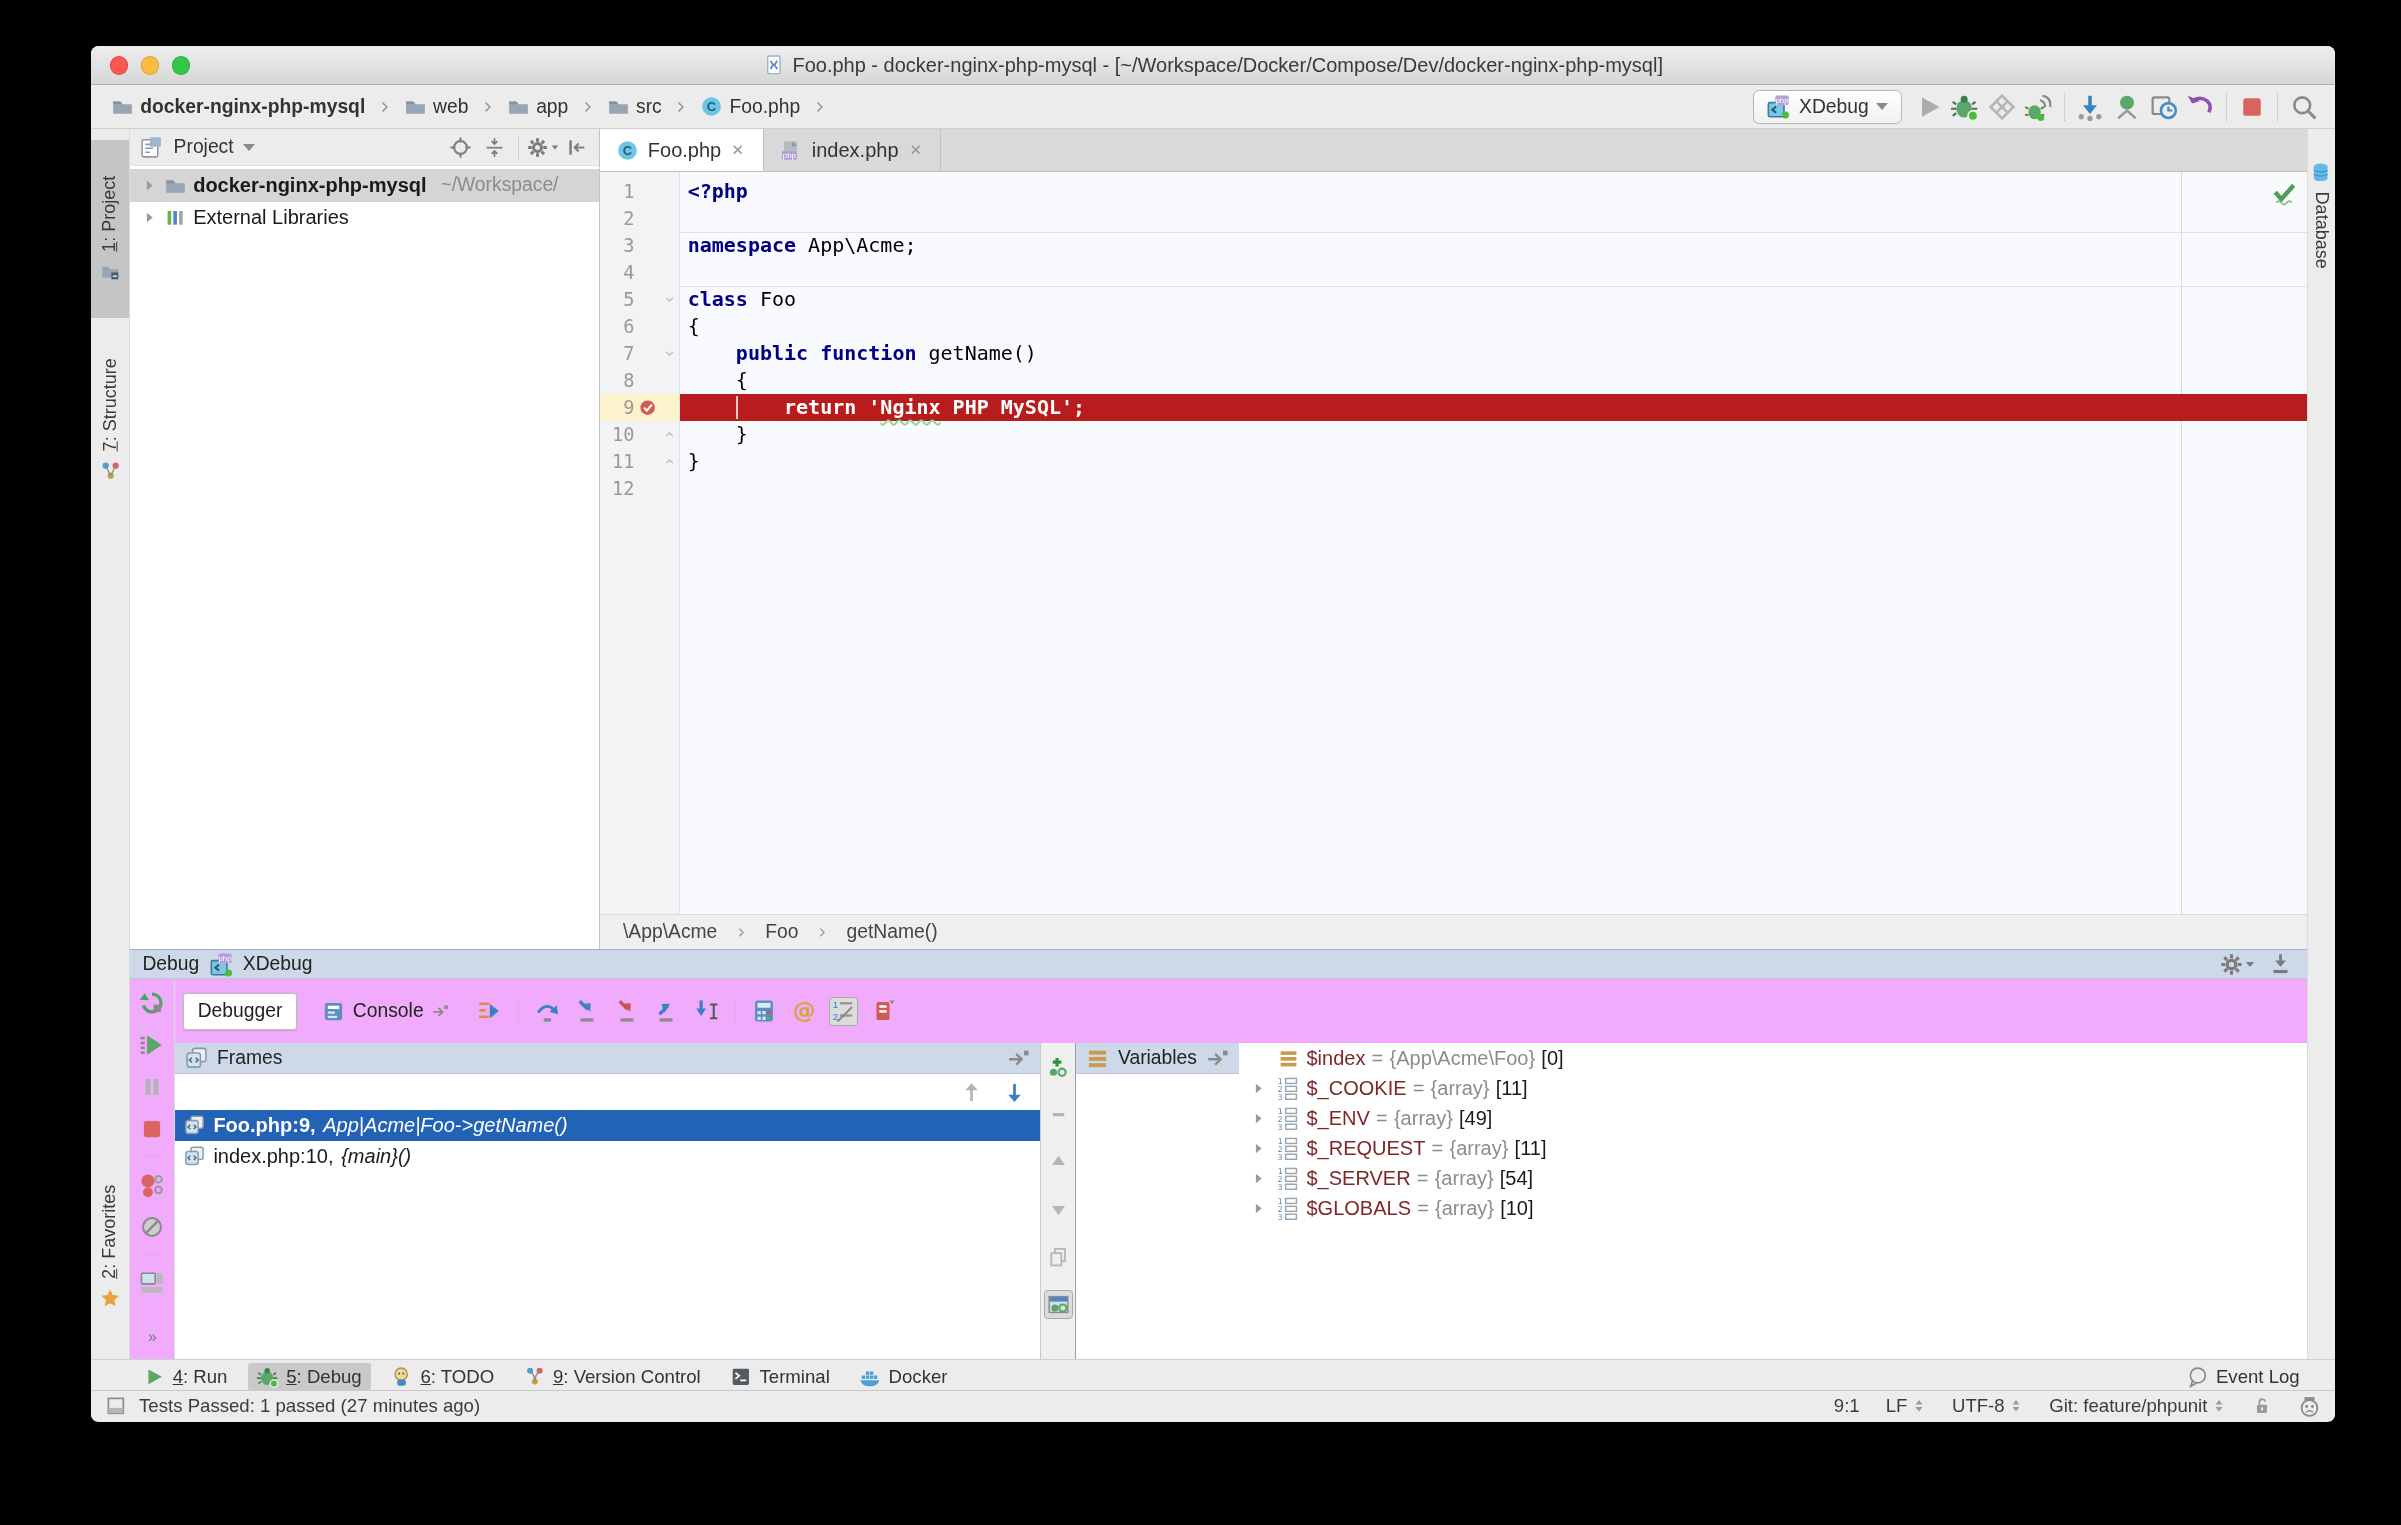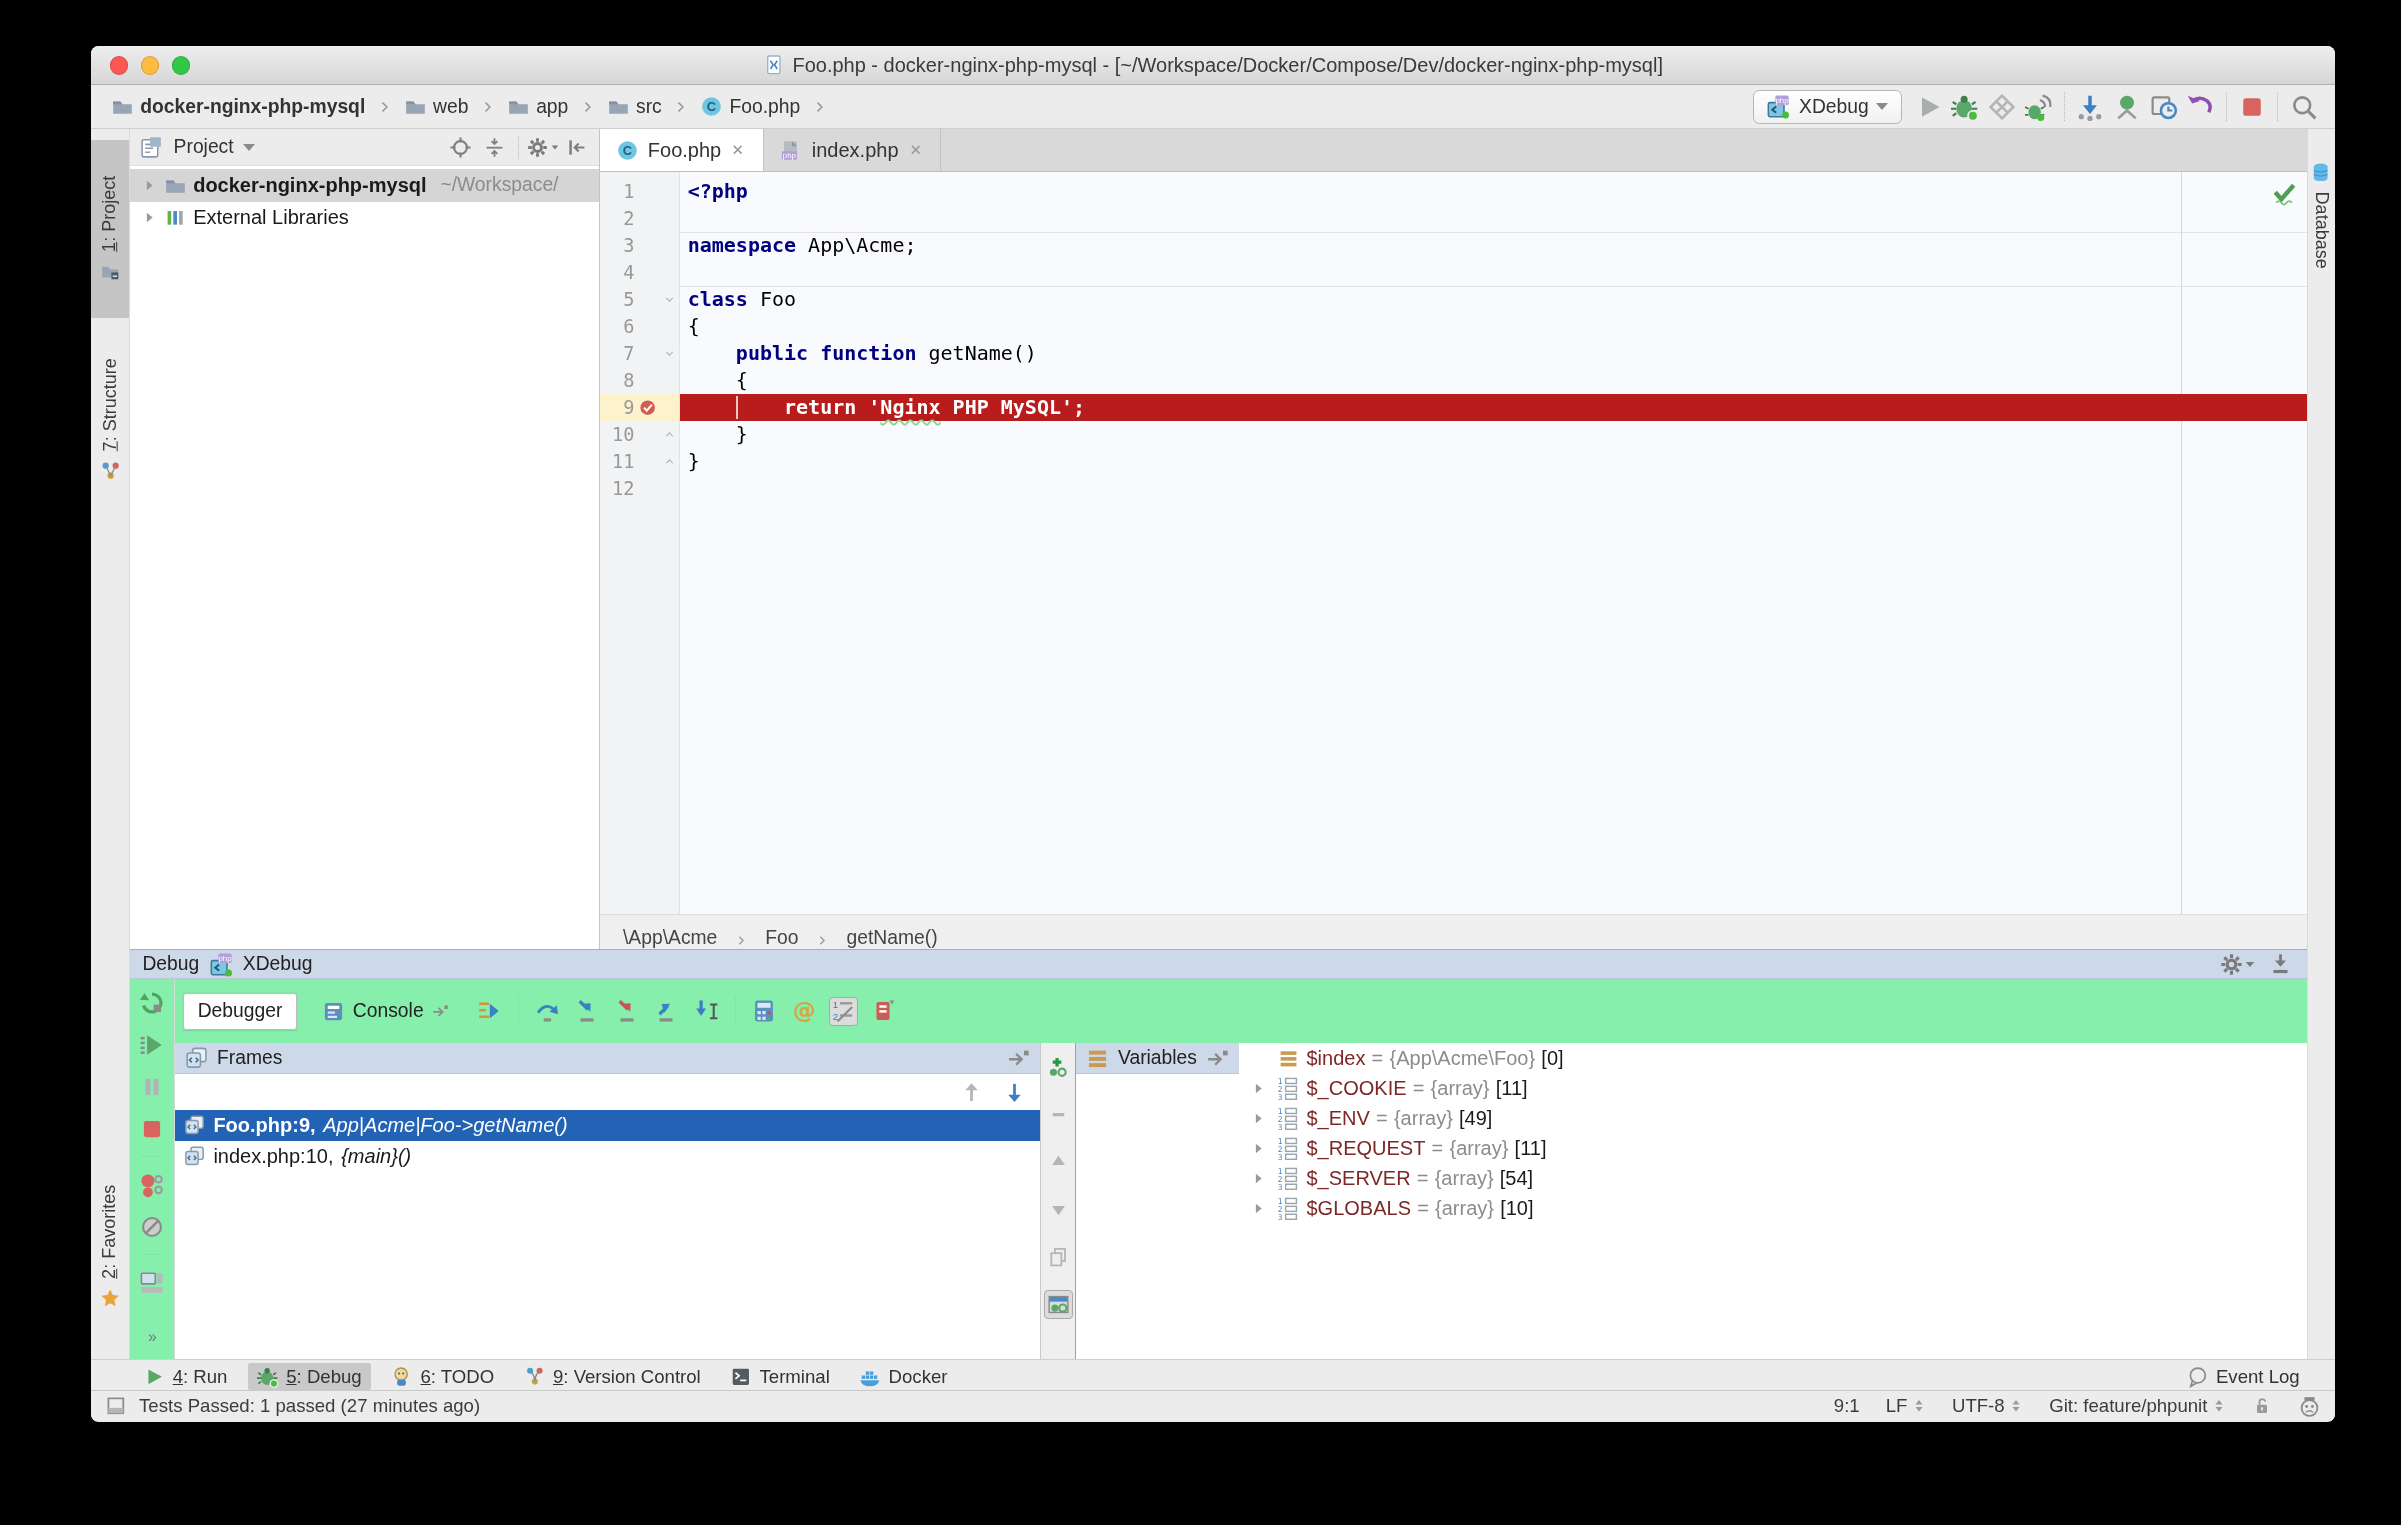--- a/index.html
+++ b/index.html
@@ -82,25 +82,25 @@
   .c-row{height:27px;line-height:27px;white-space:pre;position:relative;padding-left:7.7px}
   .c-row.sep{box-shadow:inset 0 0.8px 0 #dcdcdc}
   .c-row.exec{background:#b91c1c}
   .c-row.exec::after{content:'';position:absolute;left:56px;top:2.3px;bottom:2.3px;width:1.5px;background:rgba(255,255,255,.75)}
   .kw{color:#000080;font-weight:bold}
   .pl{color:#000}
   .ex{color:#fff;font-weight:bold}
   .exw{color:#fff;font-weight:bold;text-decoration:underline wavy #8fd18f;text-underline-offset:5.4px;text-decoration-thickness:1.5px}
   .margin-line{position:absolute;top:0;bottom:0;left:1501px;width:0.8px;background:#d8d8d8}
   .inspect-ok{position:absolute;top:7.7px;right:9.3px}
-  .editor-crumbs{height:35px;flex:none;display:flex;align-items:flex-end;gap:12.4px;padding:0 23px;background:#efefef;
+  .editor-crumbs{height:35px;flex:none;display:flex;align-items:center;gap:12.4px;padding:0 23px;background:#efefef;
                  border-top:0.8px solid #dcdcdc;font-size:19.3px;color:#444}
 
   
-  .debug{flex:none;height:410px;display:flex;flex-direction:column;border-top:0.8px solid #9fb0c5;background:#86efac}
+  .debug{flex:none;height:410px;display:flex;flex-direction:column;border-top:0.8px solid #9fb0c5;background:#f0abfc}
   .debug-header{height:29px;flex:none;background:#cdd9e9;border-bottom:0.8px solid #b9c6d8;display:flex;align-items:center;gap:9.3px;padding:0 12.4px}
   .dh-title{font-size:19.3px;color:#222}
   .dh-right{margin-left:auto;display:flex;align-items:center;gap:14px}
   .debug-body{flex:1;display:flex;min-height:0}
   .dbg-iconcol{width:45px;flex:none;border-right:0.8px solid #dadada;display:flex;flex-direction:column;align-items:center;padding:9.3px 0 7.7px;gap:13px}
   .dsep{width:23px;border-top:1.5px dotted #b9b9b9}
   .dbg-main{flex:1;display:flex;flex-direction:column;min-width:0}
   .dbg-toolbar{height:64px;flex:none;display:flex;align-items:center;gap:10.8px;padding:0 7.7px}
   .ttab{display:flex;align-items:center;gap:7.7px;height:37px;padding:0 14px;border-radius:3.1px;font-size:19.3px;color:#222}
   .ttab.active{background:#fff;border:0.8px solid #bdbdbd;box-shadow:0 0.8px 1.5px rgba(0,0,0,.12)}

